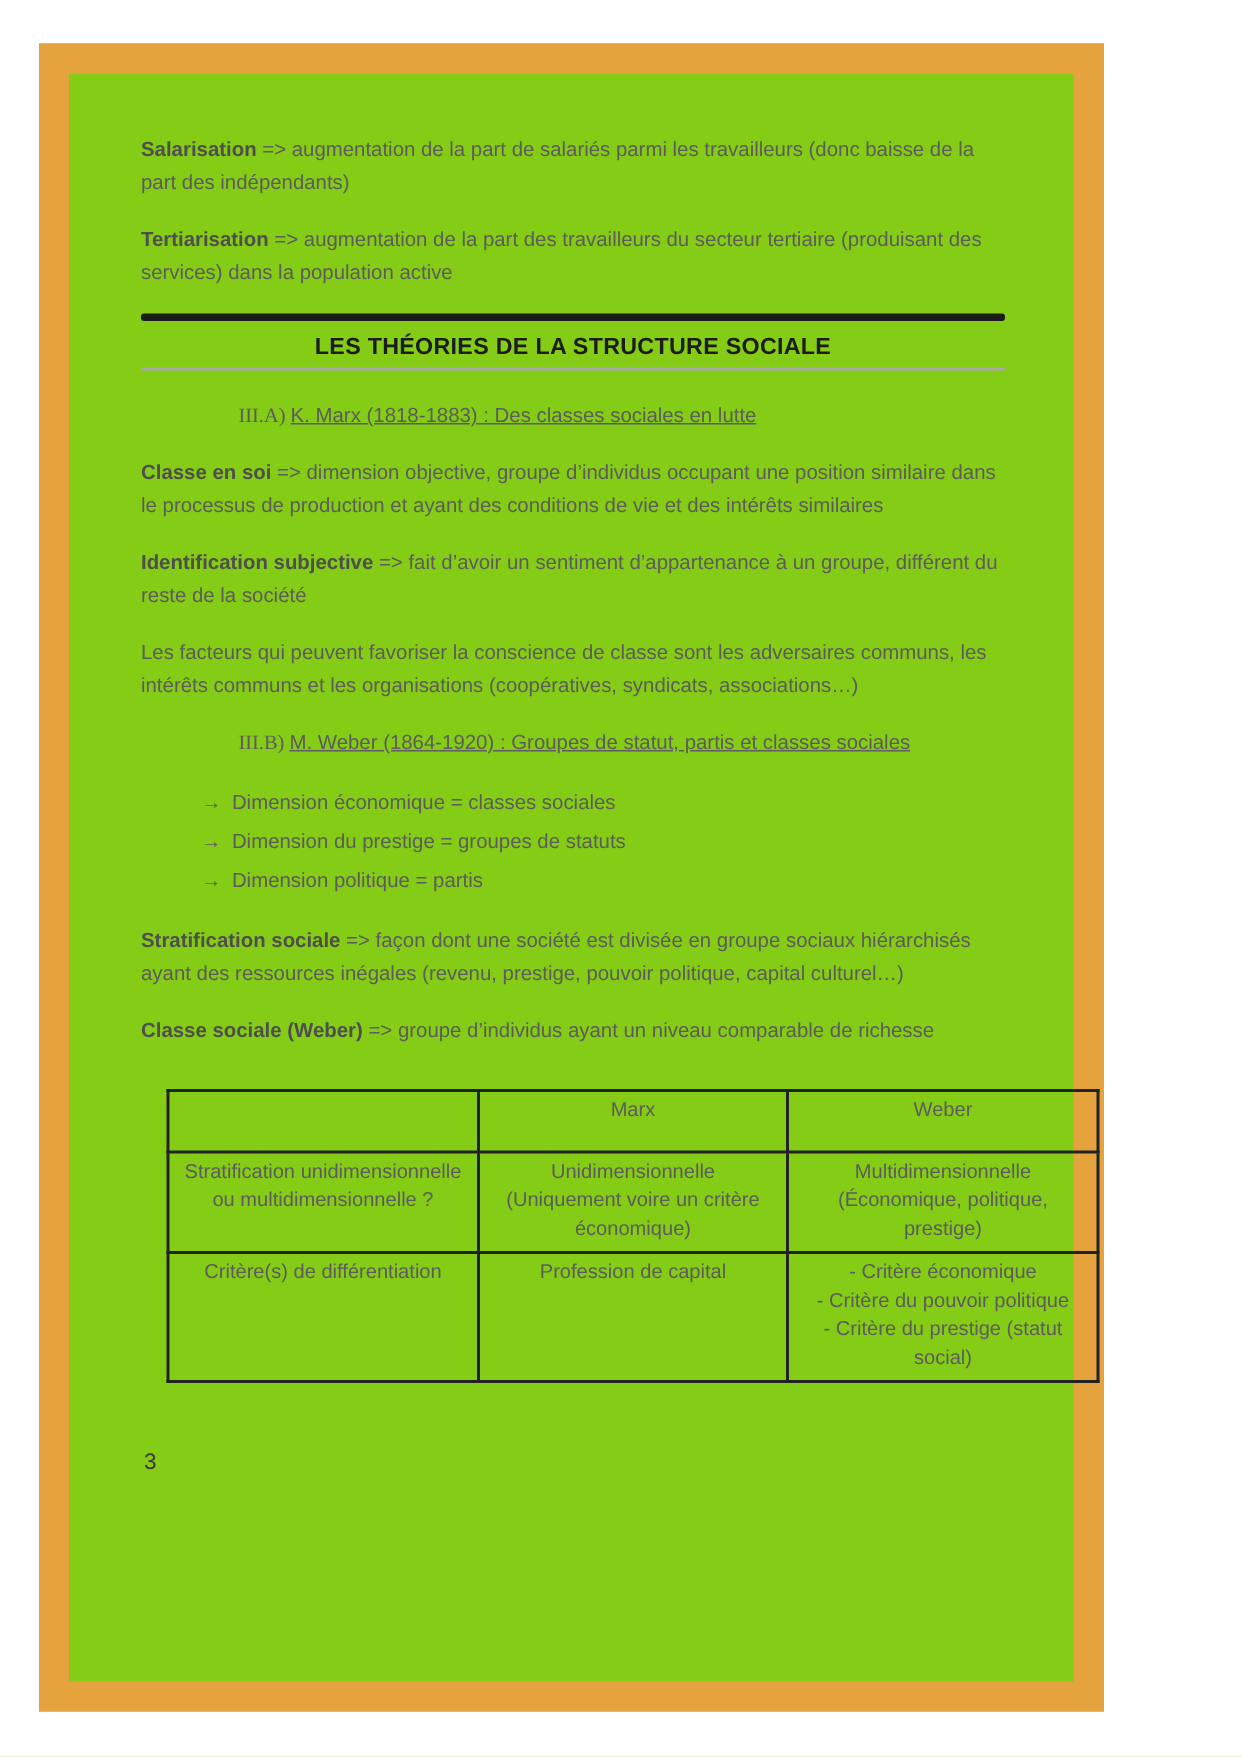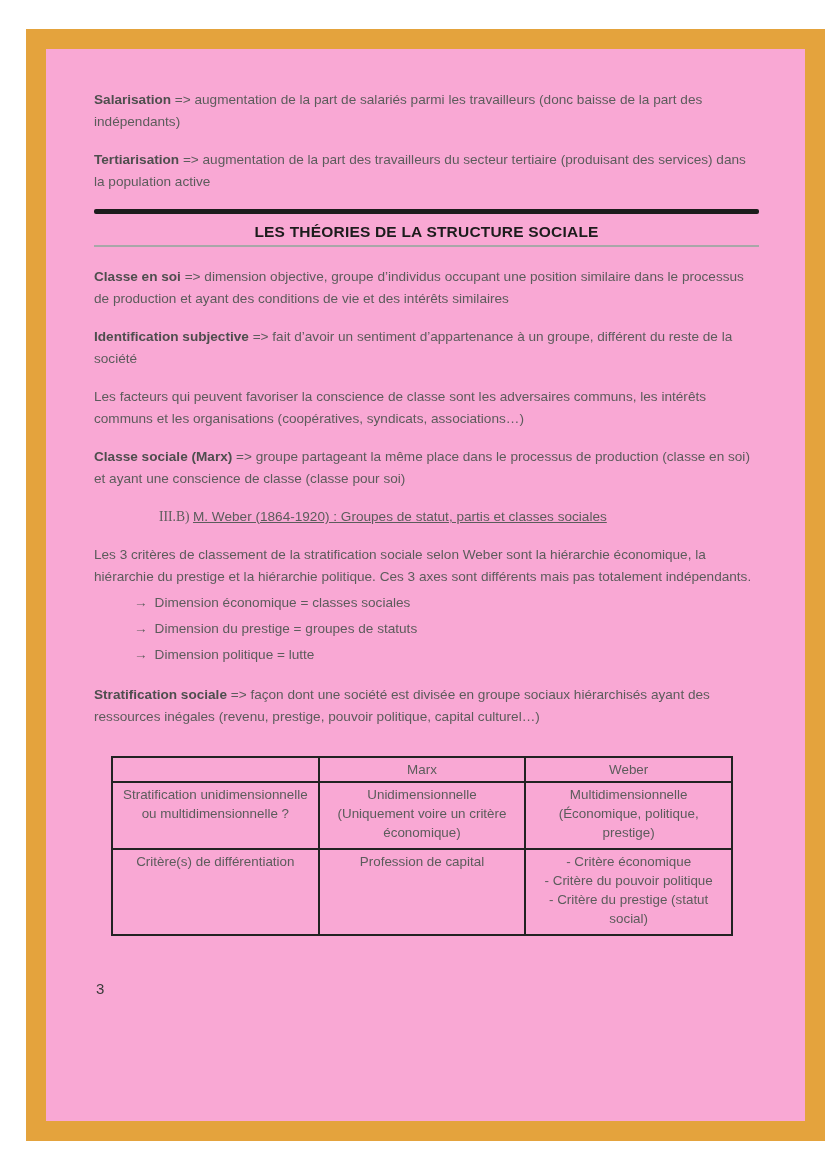--- a/index.html
+++ b/index.html
@@ -6,23 +6,23 @@
   html, body {
     width: 828px; height: 1171px;
     background: #ffffff;
     font-family: "Liberation Sans", sans-serif;
     position: relative;
     overflow: hidden;
   }
   .frame {
     position: absolute;
     left: 26px; top: 29px;
-    width: 799px; height: 1112px;
+    width: 710px; height: 1112px;
     border: 20px solid #E4A33D;
-    background: #f9a8d4;
+    background: #84cc16;
   }
   .content {
     padding: 40px 46px 0 48px;
     color: #5c5c5c;
     font-size: 13.6px;
     line-height: 22px;
   }
   .para { margin-bottom: 16px; }
   .term { font-weight: bold; color: #4e4e4e; }
   .title-block { margin-bottom: 19px; }
@@ -64,21 +64,21 @@
     color: #5c5c5c;
   }
   table.cmp th, table.cmp td {
     border: 2px solid #222222;
     padding: 2px 8px 6px 8px;
     vertical-align: top;
     line-height: 19px;
     white-space: pre-line;
     font-weight: normal;
   }
-  table.cmp th { padding-bottom: 2px; }
+  table.cmp th { padding-bottom: 18px; }
   td.center, th { text-align: center; }
   td.left { text-align: center; }
   .page-number {
     margin: 42px 0 0 2px;
     font-size: 15px;
     color: #3a3a3a;
   }
 </style>
 </head>
 <body>
@@ -89,42 +89,42 @@
     <p class="para"><span class="term">Salarisation</span><span> =&gt; augmentation de la part de salariés parmi les travailleurs (donc baisse de la part des indépendants)</span></p>
 
     <p class="para"><span class="term">Tertiarisation</span><span> =&gt; augmentation de la part des travailleurs du secteur tertiaire (produisant des services) dans la population active</span></p>
 
     <div class="title-block">
       <div class="bar"></div>
       <div class="main-title">LES THÉORIES DE LA STRUCTURE SOCIALE</div>
       <div class="thin-line"></div>
     </div>
 
+    <h2 class="subheading"><span class="prefix">III.A) </span><span class="underlined">K. Marx (1818-1883) : Des classes sociales en lutte</span></h2>
 
     <p class="para"><span class="term">Classe en soi</span><span> =&gt; dimension objective, groupe d’individus occupant une position similaire dans le processus de production et ayant des conditions de vie et des intérêts similaires</span></p>
 
 
     <p class="para"><span class="term">Identification subjective</span><span> =&gt; fait d’avoir un sentiment d’appartenance à un groupe, différent du reste de la société</span></p>
 
     <p class="para"><span>Les facteurs qui peuvent favoriser la conscience de classe sont les adversaires communs, les intérêts communs et les organisations (coopératives, syndicats, associations…)</span></p>
 
-    <p class="para"><span class="term">Classe sociale (Marx)</span><span> =&gt; groupe partageant la même place dans le processus de production (classe en soi) et ayant une conscience de classe (classe pour soi)</span></p>
 
     <h2 class="subheading"><span class="prefix">III.B) </span><span class="underlined">M. Weber (1864-1920) : Groupes de statut, partis et classes sociales</span></h2>
 
-    <p class="para" style="margin-bottom:2px;"><span>Les 3 critères de classement de la stratification sociale selon Weber sont la hiérarchie économique, la hiérarchie du prestige et la hiérarchie politique. Ces 3 axes sont différents mais pas totalement indépendants.</span></p>
 
     <ul class="bullets">
       <li><span class="arrow">→</span><span>Dimension économique = classes sociales</span></li>
       <li><span class="arrow">→</span><span>Dimension du prestige = groupes de statuts</span></li>
-      <li><span class="arrow">→</span><span>Dimension politique = lutte</span></li>
+      <li><span class="arrow">→</span><span>Dimension politique = partis</span></li>
     </ul>
 
     <p class="para"><span class="term">Stratification sociale</span><span> =&gt; façon dont une société est divisée en groupe sociaux hiérarchisés ayant des ressources inégales (revenu, prestige, pouvoir politique, capital culturel…)</span></p>
 
+    <p class="para"><span class="term">Classe sociale (Weber)</span><span> =&gt; groupe d’individus ayant un niveau comparable de richesse</span></p>
 
     <div class="tbl-wrap">
       <table class="cmp">
         <tbody>
             <tr>
           <th></th>
           <th>Marx</th>
           <th>Weber</th>
         </tr>
         <tr>

